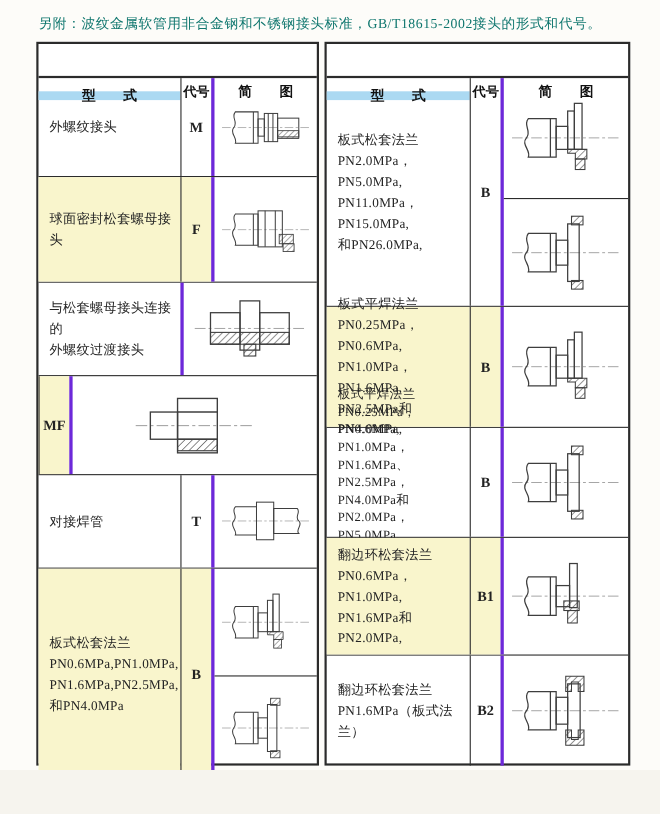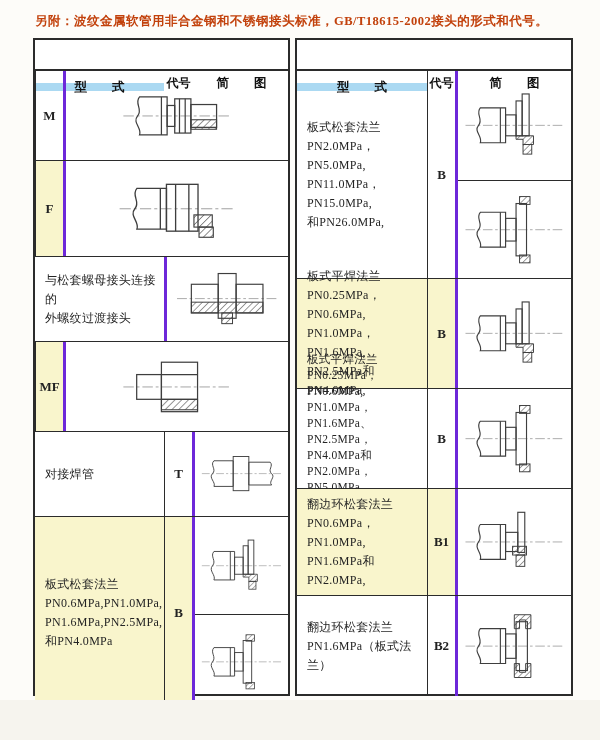--- a/index.html
+++ b/index.html
@@ -4,21 +4,21 @@
 <style>
   html,body{margin:0;padding:0;}
   body{
     width:600px;height:740px;position:relative;overflow:hidden;
     background:#fdfcf9;
     font-family:"Liberation Serif","DejaVu Serif",serif;
     color:#1c1c1c;
   }
   .page-title{
     position:absolute;left:35px;top:13px;width:545px;
-    font-size:12.5px;font-weight:bold;letter-spacing:0.5px;color:#c2410c;
+    font-size:12.5px;font-weight:normal;letter-spacing:0.5px;color:#0f766e;
   }
   .tbl{
     position:absolute;top:38px;
     border:2px solid #2b2b2b;background:#ffffff;
     box-sizing:border-box;
   }
   #left-table{left:33px;width:257px;height:658px;}
   #right-table{left:295px;width:278px;height:658px;}
   .thead{display:flex;height:29px;border-bottom:1px solid #2b2b2b;}
   .thead .cell{
@@ -66,20 +66,23 @@
 <div class="page-title">另附：波纹金属软管用非合金钢和不锈钢接头标准，GB/T18615-2002接头的形式和代号。</div>
 
 <div class="tbl" id="left-table">
   <div class="thead">
     <div class="cell c-type thead-bg" style="justify-content:center;padding-left:4px;">型　　式</div>
     <div class="cell c-code thead-bg" style="font-size:12px;font-weight:bold;">代号</div>
     <div class="cell c-diag thead-bg" style="flex-direction:row;align-items:center;justify-content:center;font-size:12.5px;font-weight:bold;">简　　图</div>
   </div>
 
   <div class="trow" style="height:90px">
+    <div class="cell c-type">
+        <div class="type-text">外螺纹接头</div>
+      </div>
     <div class="cell c-code">M</div>
     <div class="cell c-diag">
         <div class="diag">
           <svg viewBox="0 0 120 84" preserveAspectRatio="xMidYMid meet">
             <defs>
               <pattern id="hatch0" patternUnits="userSpaceOnUse" width="5" height="5" patternTransform="rotate(45)">
                 <line x1="0" y1="0" x2="0" y2="5" stroke="#454545" stroke-width="1.2"></line>
               </pattern>
             </defs>
             <line class="cl" x1="4" y1="42" x2="116" y2="42"></line>
@@ -90,20 +93,23 @@
             <line class="ln" x1="63" y1="24" x2="63" y2="60"></line>
             <line class="ln" x1="69" y1="24" x2="69" y2="60"></line>
             <rect class="ln" x="75" y="30" width="27" height="24"></rect>
             <rect class="lnh" x="75" y="46" width="27" height="10" fill="url(#hatch0)"></rect>
           </svg>
         </div>
       </div>
   </div>
 
   <div class="trow" style="height:96px">
+    <div class="cell c-type hl">
+        <div class="type-text">球面密封松套螺母接头</div>
+      </div>
     <div class="cell c-code hl">F</div>
     <div class="cell c-diag">
         <div class="diag">
           <svg viewBox="0 0 120 84" preserveAspectRatio="xMidYMid meet">
             <defs>
               <pattern id="hatch1" patternUnits="userSpaceOnUse" width="5" height="5" patternTransform="rotate(45)">
                 <line x1="0" y1="0" x2="0" y2="5" stroke="#454545" stroke-width="1.2"></line>
               </pattern>
             </defs>
             <line class="cl" x1="4" y1="42" x2="116" y2="42"></line>

